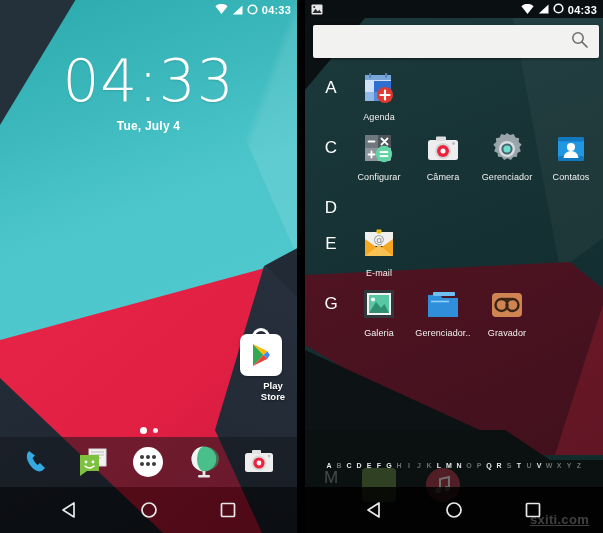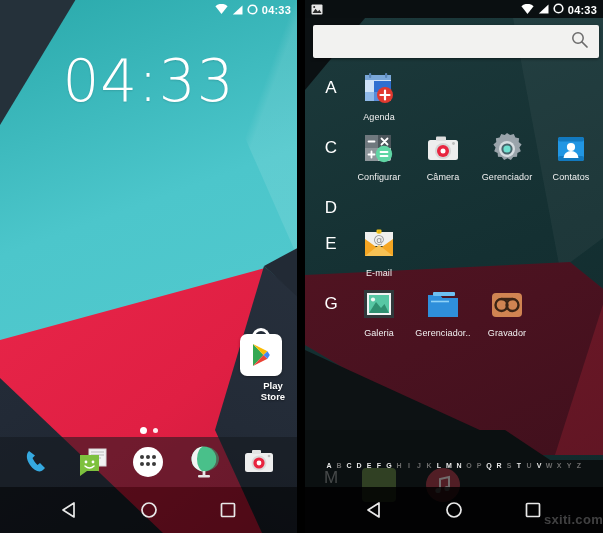--- a/index.html
+++ b/index.html
@@ -153,22 +153,22 @@
               display:flex; align-items:center; justify-content:center; gap:0px; }
   .alphabar span { font-size:7px; color:#6d6d6d; width:10px; text-align:center; font-weight:bold; }
   .alphabar span.on { color:#e8e8e8; }
 
   .partialrow { position:absolute; left:0; top:466px; width:100%; height:34px; z-index:19;
                 display:flex; align-items:flex-start; padding-left:10px; opacity:.45; }
   .partialrow .sectletter { padding-top:2px; font-size:17px; color:#8d8d8d; }
   .pcell { width:64px; text-align:center; padding-top:2px; }
   .picon { width:34px; height:34px; margin:0 auto; border-radius:4px; }
 
-  .watermark { position:absolute; right:0; bottom:6px; z-index:40; font-size:13px;
-               color:rgba(210,210,210,0.30); font-weight:bold; letter-spacing:.3px; }
+  .watermark { position:absolute; right:14px; bottom:6px; z-index:40; font-size:13px;
+               color:rgba(210,210,210,0.30); font-weight:bold; letter-spacing:.3px;text-decoration:underline; }
 </style>
 </head>
 <body>
 
 <div class="stage">
 
   <div class="phone left">
 
     <div class="wall">
       <div class="teal"></div>
@@ -197,20 +197,21 @@
           <svg width="11" height="11" viewBox="0 0 11 11">
               <circle cx="5.5" cy="5.5" r="4.3" fill="none" stroke="#fff" stroke-width="1.6"></circle>
             </svg>
         </span>
         <span class="sb-time">04:33</span>
       </div>
     </div>
 
     <div class="clockwrap">
       <div class="clk">04:33</div>
+      <div class="cdate">Tue, July 4</div>
     </div>
 
     <div class="shortcut" style="left:229px; top:334px;">
       <div class="playbag">
         <span class="handle"></span>
         <svg width="42" height="42" viewBox="0 0 42 42" style="position:absolute;left:0;top:0;">
           <g transform="translate(13,10)">
             <path d="M0 0 L0 22 L10.5 11 Z" fill="#34a853"></path>
             <path d="M0 0 L14.5 7.2 L10.5 11 Z" fill="#fbbc04"></path>
             <path d="M0 22 L14.5 14.8 L10.5 11 Z" fill="#ea4335"></path>

